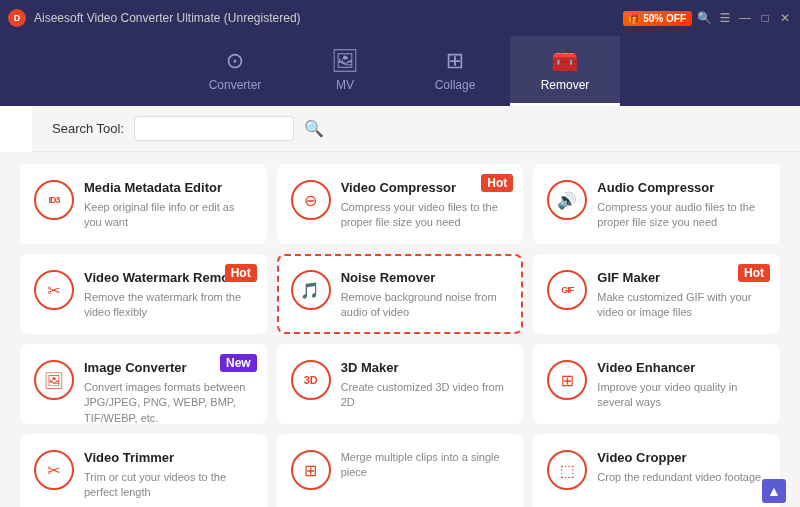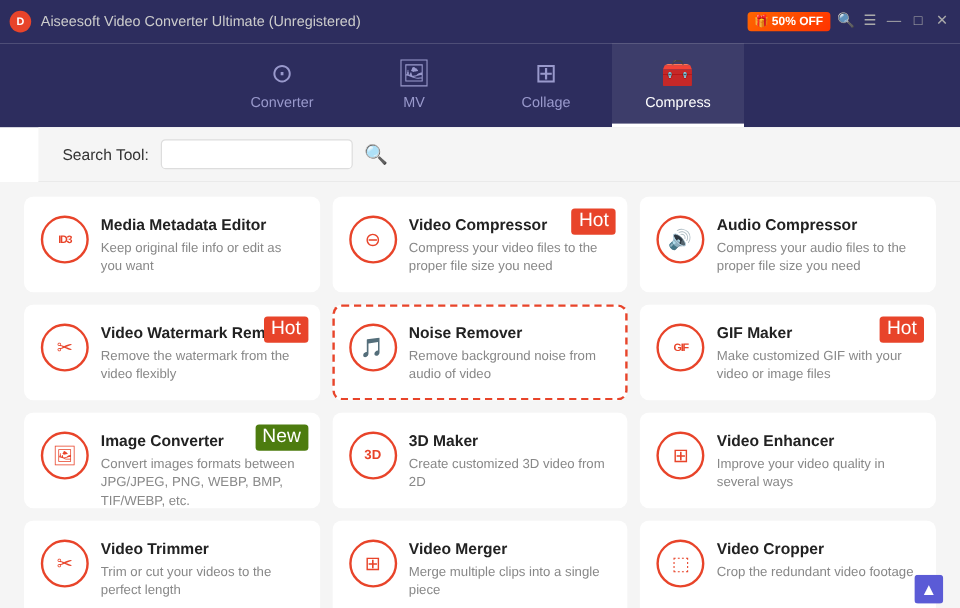--- a/index.html
+++ b/index.html
@@ -190,28 +190,28 @@
     }
     .tool-desc {
       font-size: 11px;
       color: #888;
       line-height: 1.4;
     }
     .badge {
       position: absolute;
       top: 8px;
       right: 8px;
-      font-size: 16px;
-      font-weight: normal;
+      font-size: 12px;
+      font-weight: bold;
       padding: 2px 6px;
       border-radius: 3px;
       color: #fff;
     }
     .badge.hot { background: #e8442a; }
-    .badge.new { background: #4d7c0f; }
+    .badge.new { background: #6d28d9; }
 
     
     .main-content::-webkit-scrollbar { width: 5px; }
     .main-content::-webkit-scrollbar-track { background: #e8e8e8; }
     .main-content::-webkit-scrollbar-thumb { background: #5b5bd6; border-radius: 3px; }
 
     
     .scroll-top {
       position: absolute;
       right: 10px;
@@ -258,21 +258,21 @@
     <div class="nav-tab">
       <div class="nav-icon">🖼</div>
       <span>MV</span>
     </div>
     <div class="nav-tab">
       <div class="nav-icon">⊞</div>
       <span>Collage</span>
     </div>
     <div class="nav-tab active">
       <div class="nav-icon">🧰</div>
-      <span>Compress</span>
+      <span>Remover</span>
     </div>
   </div>
 
   <div class="search-bar">
     <span class="search-label">Search Tool:</span>
     <input class="search-input" type="text" placeholder="" style="">
     <button class="search-icon-btn">🔍</button>
   </div>
 
   <div class="main-content" id="tools-grid">
@@ -347,21 +347,20 @@
       <div class="tool-card">
         <div class="tool-icon-circle" style="font-size: 16px; font-weight: normal;">✂</div>
         <div class="tool-info">
           <div class="tool-title">Video Trimmer</div>
           <div class="tool-desc">Trim or cut your videos to the perfect length</div>
         </div>
       </div>
       <div class="tool-card">
         <div class="tool-icon-circle" style="font-size: 16px; font-weight: normal;">⊞</div>
         <div class="tool-info">
-          <div class="tool-title">Video Merger</div>
           <div class="tool-desc">Merge multiple clips into a single piece</div>
         </div>
       </div>
       <div class="tool-card">
         <div class="tool-icon-circle" style="font-size: 16px; font-weight: normal;">⬚</div>
         <div class="tool-info">
           <div class="tool-title">Video Cropper</div>
           <div class="tool-desc">Crop the redundant video footage</div>
         </div>
       </div>

